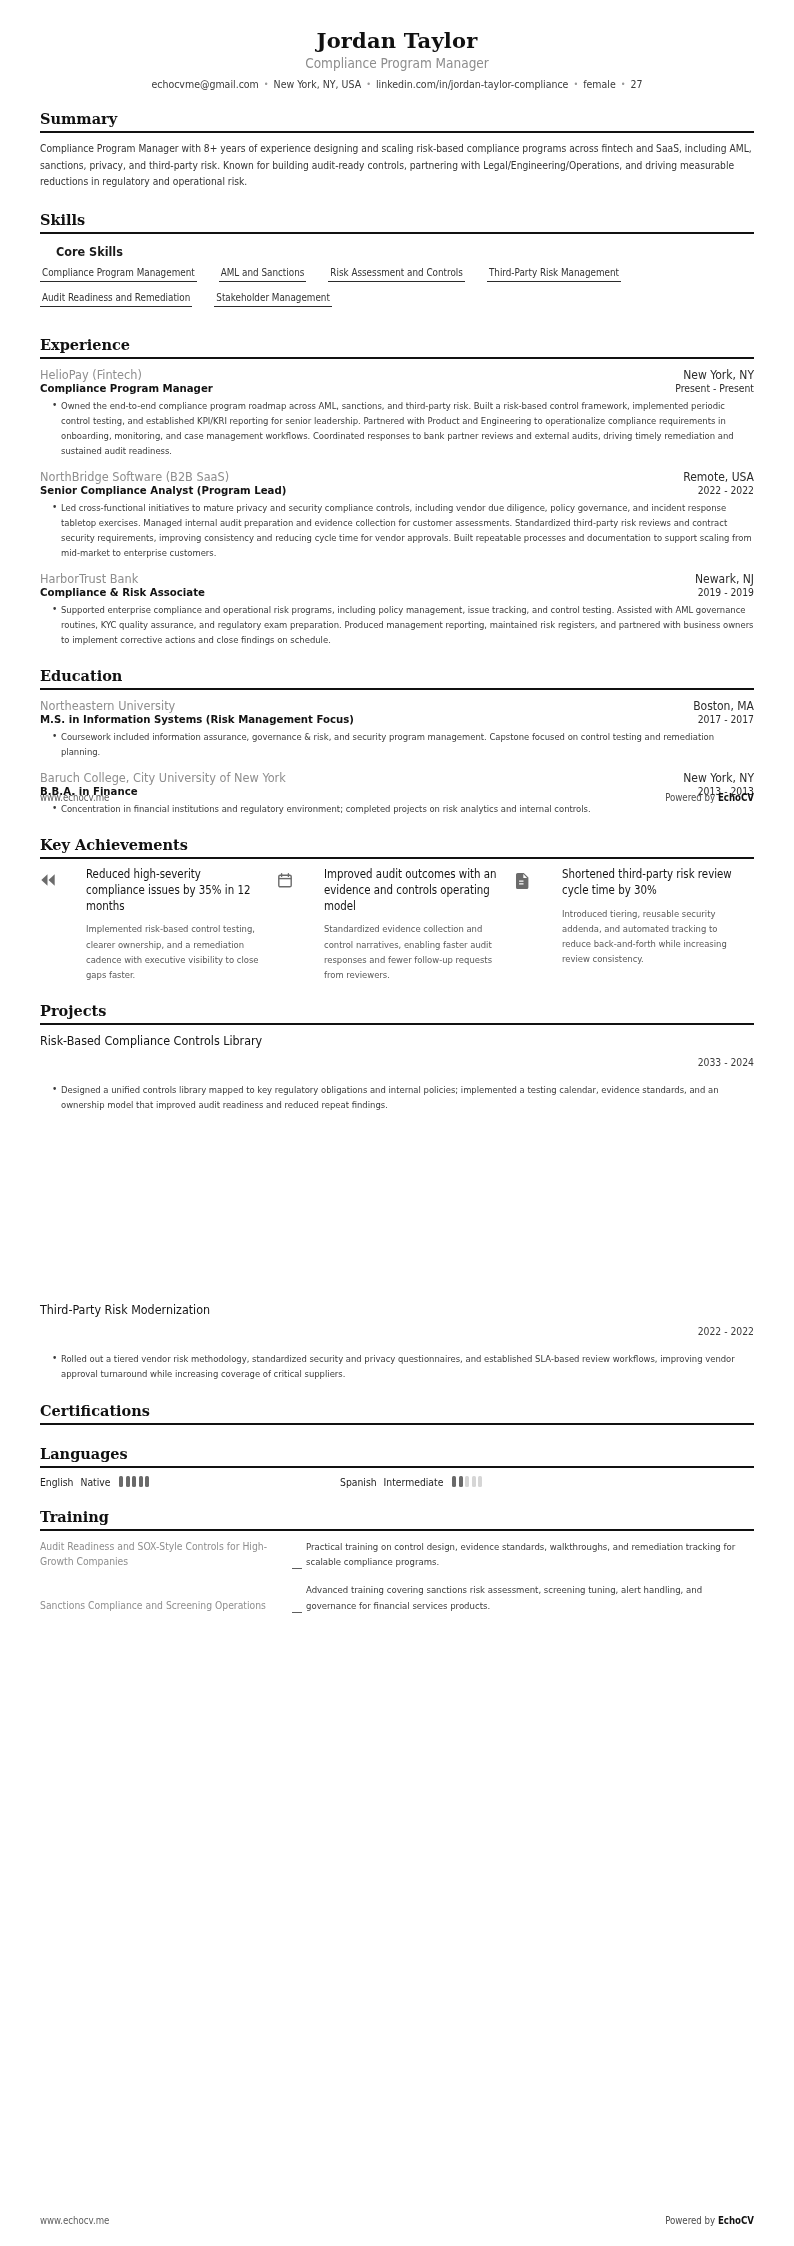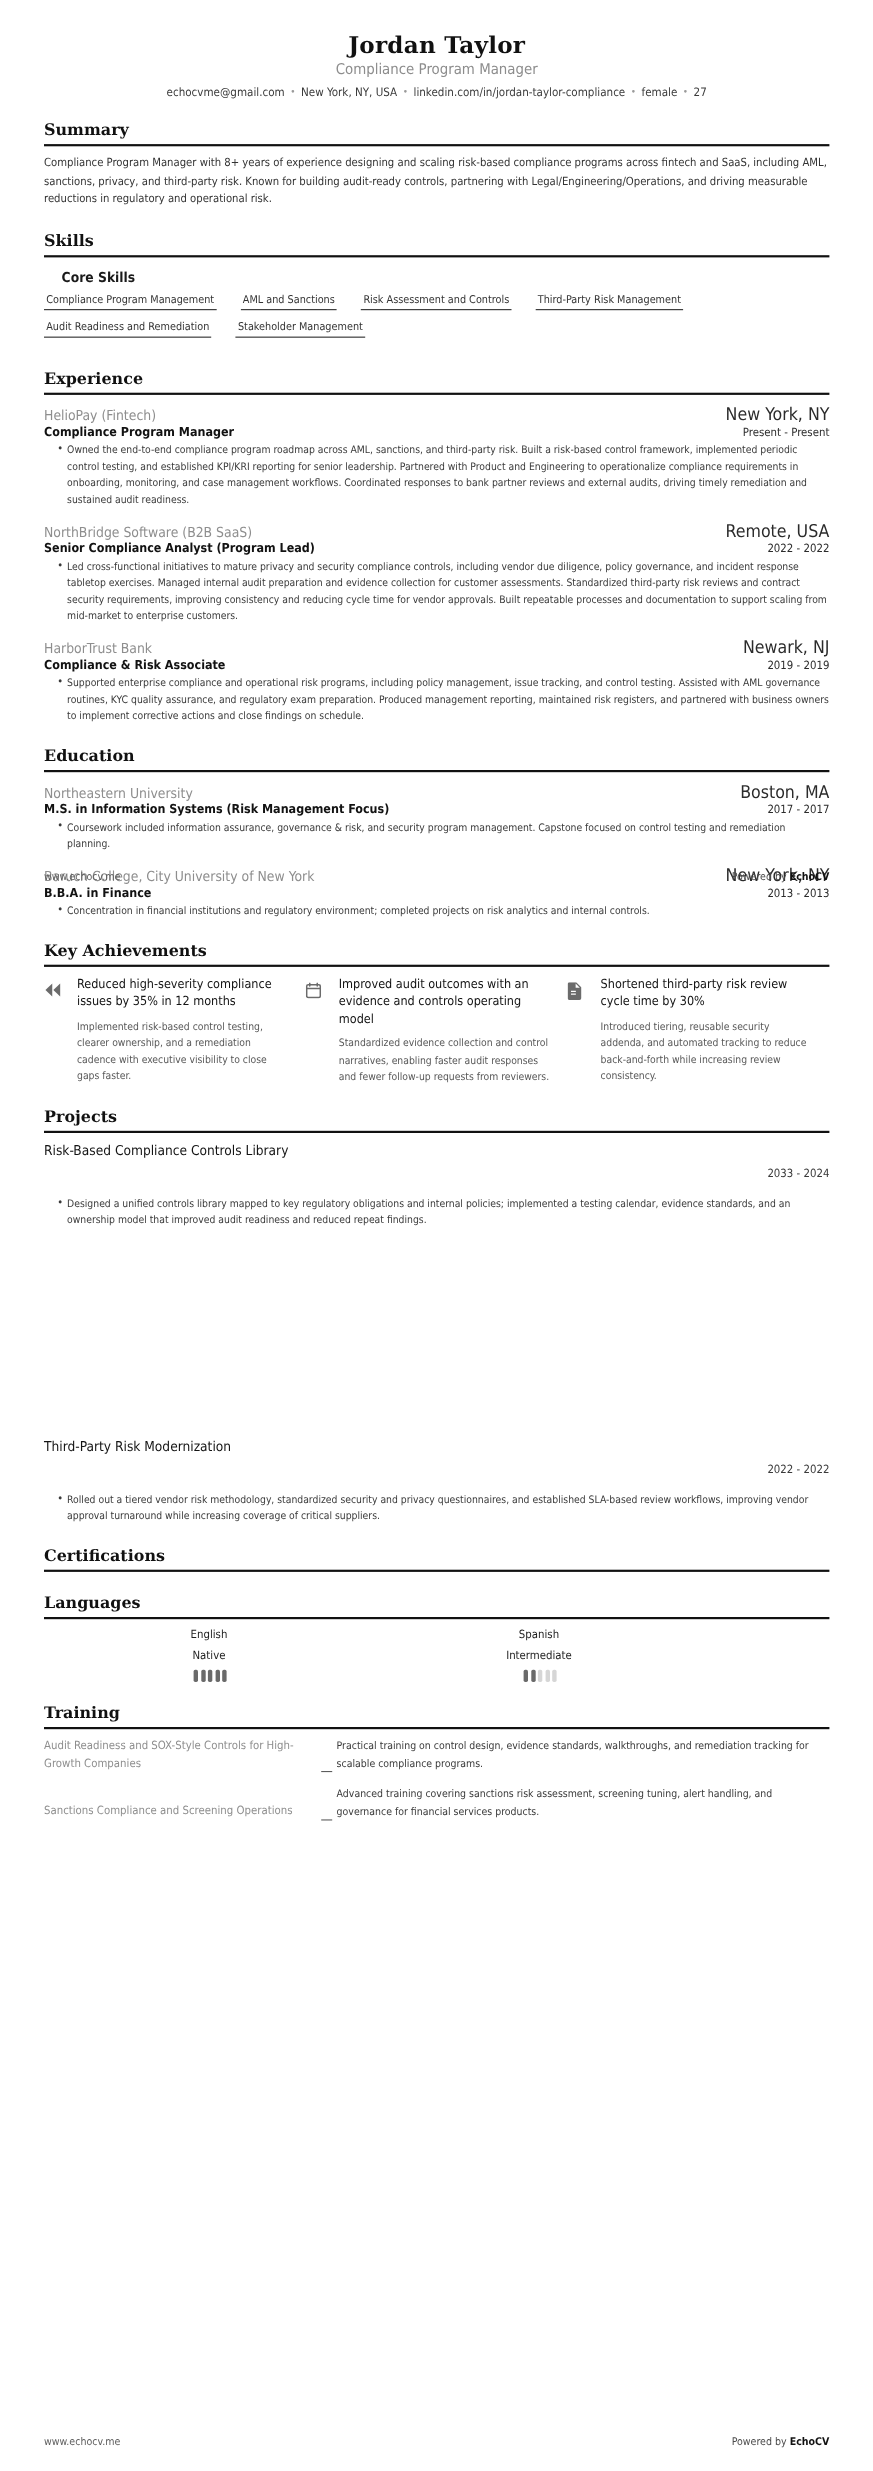--- a/index.html
+++ b/index.html
@@ -80,52 +80,52 @@
     margin: 0 22px 9px 0;
     white-space: nowrap;
   }
 
   
   .entry { margin-bottom: 11px; }
   .entry-row {
     display:flex; justify-content: space-between; align-items: baseline;
   }
   .org { font-size: 12.6px; color:#8e8e8e; font-weight:400; }
-  .loc { font-size: 16px; color:#2b2b2b; white-space:nowrap; padding-left:10px;}
+  .loc { font-size: 12px; color:#2b2b2b; white-space:nowrap; padding-left:10px;}
   .role { font-size: 11.3px; color:#121212; font-weight:700; }
   .dates { font-size: 10.3px; color:#2b2b2b; white-space:nowrap; padding-left:10px;}
   ul.bullets { margin: 3px 0 0 0; padding-left: 12px; list-style:none; }
   ul.bullets li {
     font-size: 9.4px; line-height:1.6; color:#3a3a3a;
     position: relative; padding-left: 9px; margin-bottom: 1px;
   }
   ul.bullets li:before {
     content:"•"; position:absolute; left:0; top:-1px; color:#3a3a3a; font-size:10px;
   }
 
   
   .ach-grid { display:flex; gap: 0px; }
-  .ach { flex:1; display:flex; gap:8px; padding-right: 16px; }
+  .ach { flex:1; display:flex; gap:24px; padding-right: 16px; }
   .ach-icon { width:22px; flex:0 0 22px; padding-top: 6px; color:#6b6b6b; }
   .ach-icon svg { display:block; }
   .ach-title { font-size: 11.4px; color:#141414; line-height:1.38; }
   .ach-desc { font-size: 9.4px; color:#585858; line-height:1.62; margin-top:7px; }
 
   
   .proj-title { font-size: 12.4px; color:#141414; }
   .proj-dates { font-size:10.3px; color:#3a3a3a; text-align:right; margin-top:8px;}
 
   
   .cert { font-size: 10.6px; color:#1d1d1d; margin-bottom: 10px; }
   .cert .issuer { font-size: 9.4px; color:#4e4e4e; }
   .cert .dash { color:#3a3a3a; }
 
   
   .lang-row { display:flex; }
-  .lang { display:flex; align-items:center; gap:7px; width: 300px; flex-direction: column;}
+  .lang { display:flex; align-items:center; gap:7px; width: 300px;}
   .lang-name { font-size:10.3px; color:#1d1d1d; }
   .lang-level { font-size:10.3px; color:#1d1d1d; }
   .dots { display:flex; gap:2.5px; margin-left:2px; }
   .dot { width:4px; height:11px; border-radius:1.5px; background:#d6d6d6; }
   .dot.on { background:#6a6a6a; }
 
   
   .train-row { display:flex; align-items:flex-end; margin-bottom: 13px; }
   .train-name {
     flex: 0 0 252px; font-size:10.3px; color:#8e8e8e; line-height:1.5; padding-right:8px;

